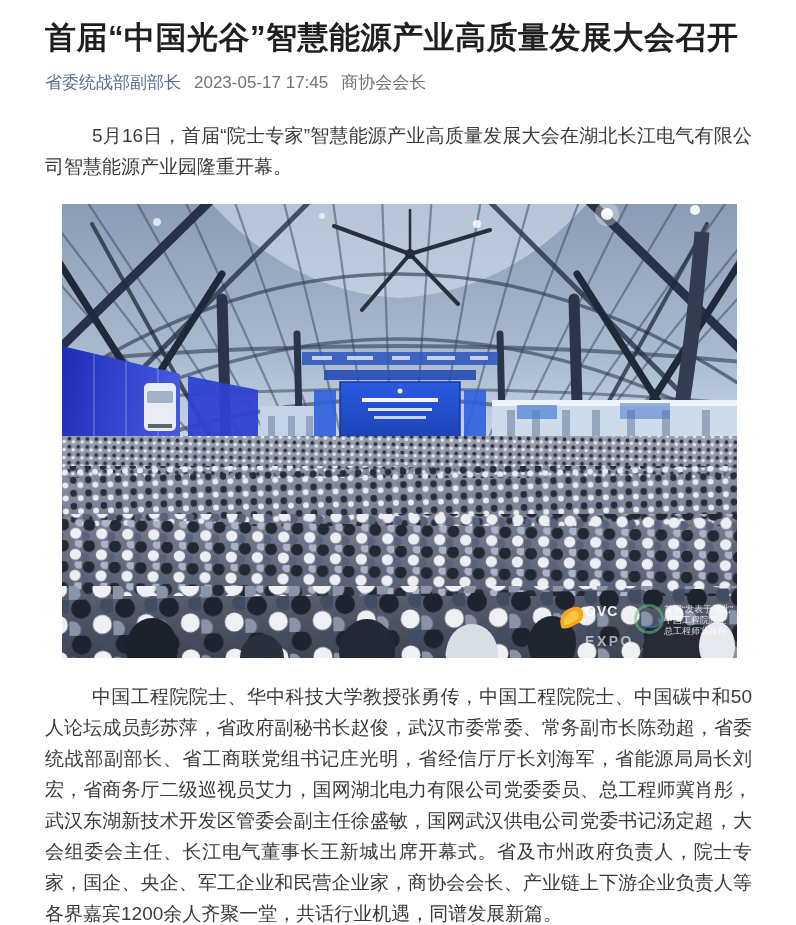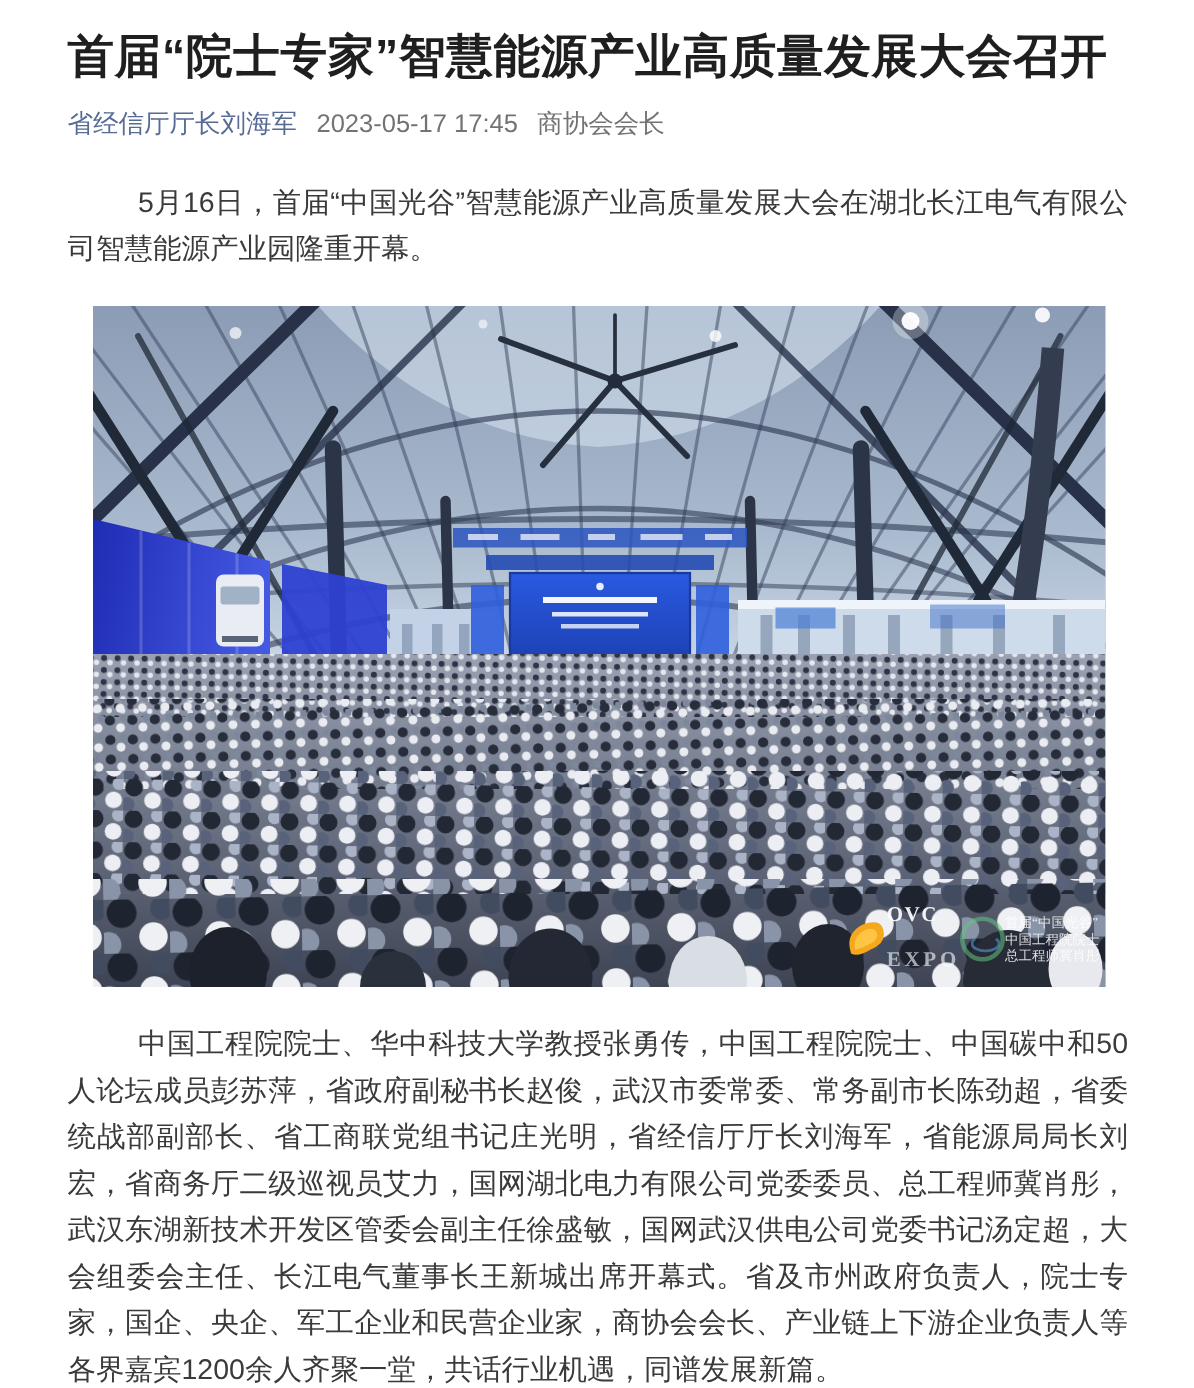--- a/index.html
+++ b/index.html
@@ -7,42 +7,42 @@
   .article{padding:18px 44px 10px 45px;}
   .title{font-size:31px;line-height:1.32;font-weight:700;color:#1f1f1f;margin:0 0 13px 0;letter-spacing:0.5px;}
   .meta{display:flex;align-items:baseline;gap:13px;font-size:17px;line-height:1.3;}
   .account{color:#576b95;cursor:pointer;}
   .meta-gray{color:#737373;}
   .para{font-size:19px;line-height:31px;color:#3a3a3a;text-indent:47px;text-align:justify;margin:26px 0 0 0;}
   .para.second{margin-top:23px;}
   figure.photo{margin:22px 0 0 17px;padding:0;width:675px;height:454px;position:relative;overflow:hidden;background:#9fb0c6;cursor:pointer;}
   figure.photo svg{display:block;}
   
-  .wm{position:absolute;right:4px;bottom:10px;display:flex;align-items:center;gap:0;font-family:Liberation Serif, serif;}
+  .wm{position:absolute;right:4px;bottom:10px;display:flex;gap:0;}
   .wm-brand{display:flex;flex-direction:column;line-height:1;color:#fff;}
   .wm-brand .b1{font-size:14px;font-weight:800;opacity:.92;letter-spacing:1px;}
   .wm-brand .b2{font-size:14px;font-weight:700;opacity:.6;letter-spacing:2.5px;margin-top:16px;}
   .wm-ring{width:30px;height:30px;border-radius:50%;border:3px solid rgba(100,195,130,.55);box-sizing:border-box;position:relative;}
   .wm-ring::before{content:"";position:absolute;left:4px;top:9px;width:16px;height:8px;border-radius:50%;border:2px solid rgba(90,160,220,.55);border-top-color:transparent;}
   .wm-text{font-size:9px;line-height:11px;color:rgba(255,255,255,.82);text-align:left;}
 </style>
 </head>
 <body>
 
 <div class="article">
 
-  <h1 class="title">首届“院士专家”智慧能源产业高质量发展大会召开</h1>
+  <h1 class="title">首届“中国光谷”智慧能源产业高质量发展大会召开</h1>
 
   <div class="meta">
-    <span class="account">省经信厅厅长刘海军</span>
+    <span class="account">省委统战部副部长</span>
     <span class="meta-gray">2023-05-17 17:45</span>
     <span class="meta-gray">商协会会长</span>
   </div>
 
-  <p class="para">5月16日，首届“中国光谷”智慧能源产业高质量发展大会在湖北长江电气有限公司智慧能源产业园隆重开幕。</p>
+  <p class="para">5月16日，首届“院士专家”智慧能源产业高质量发展大会在湖北长江电气有限公司智慧能源产业园隆重开幕。</p>
 
   <figure class="photo">
     <svg width="675" height="454" viewBox="0 0 675 454">
       <defs>
         <linearGradient id="roofG" x1="0" y1="0" x2="0" y2="1">
           <stop offset="0" stop-color="#8c9cb5"></stop>
             <stop offset="0.55" stop-color="#a9bace"></stop>
             <stop offset="1" stop-color="#d3e0ee"></stop>
         </linearGradient>
         <linearGradient id="screenG" x1="0" y1="0" x2="0" y2="1">
@@ -252,21 +252,21 @@
       <svg width="28" height="28" viewBox="0 0 32 32">
         <path d="M5 27 Q0 12 14 5 Q30 -1 30 13 Q30 20 20 24 Q10 30 5 27 Z" fill="#f6a81c"></path>
         <path d="M8 24 Q6 14 16 9 Q24 6 25 13 Q25 18 17 21 Q11 24 8 24 Z" fill="#ffc94a" opacity="0.85"></path>
       </svg>
       <div class="wm-brand">
         <span class="b1">OVC</span>
         <span class="b2">EXPO</span>
       </div>
       <div class="wm-ring"></div>
       <div class="wm-text">
-        <div>首届“中国光谷”</div>
+        <div>首届“发表于湖北”</div>
         <div>中国工程院院士</div>
         <div>总工程师冀肖彤</div>
       </div>
     </div>
   </figure>
 
   <p class="para second">中国工程院院士、华中科技大学教授张勇传，中国工程院院士、中国碳中和50人论坛成员彭苏萍，省政府副秘书长赵俊，武汉市委常委、常务副市长陈劲超，省委统战部副部长、省工商联党组书记庄光明，省经信厅厅长刘海军，省能源局局长刘宏，省商务厅二级巡视员艾力，国网湖北电力有限公司党委委员、总工程师冀肖彤，武汉东湖新技术开发区管委会副主任徐盛敏，国网武汉供电公司党委书记汤定超，大会组委会主任、长江电气董事长王新城出席开幕式。省及市州政府负责人，院士专家，国企、央企、军工企业和民营企业家，商协会会长、产业链上下游企业负责人等各界嘉宾1200余人齐聚一堂，共话行业机遇，同谱发展新篇。</p>
 
 </div>
 

